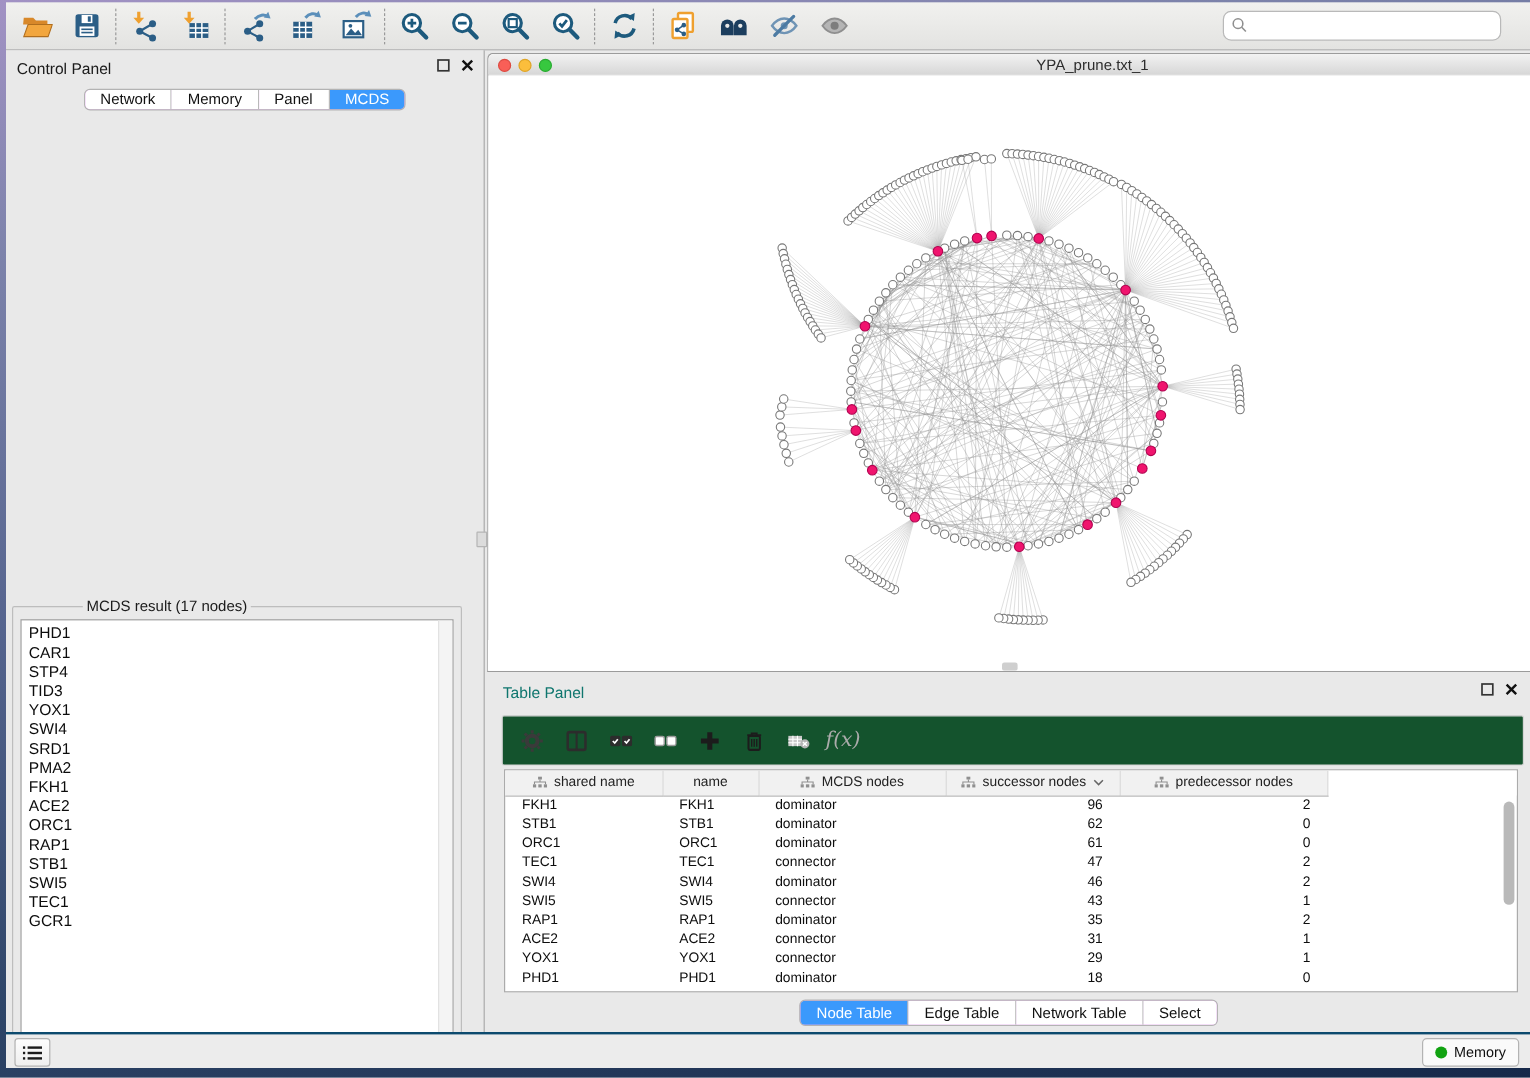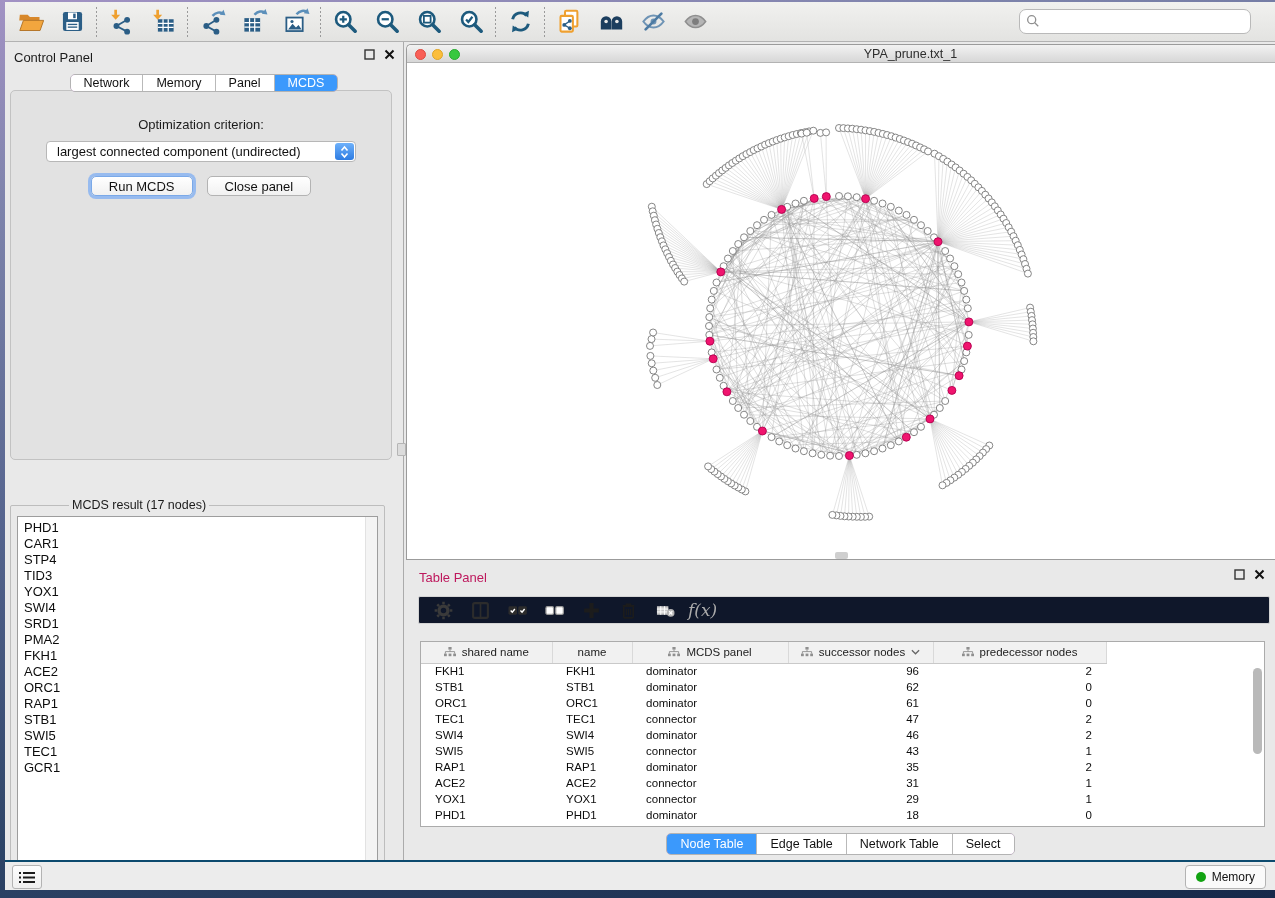--- a/index.html
+++ b/index.html
@@ -71,22 +71,22 @@
   .light.yellow { background:#fbbe3c; border:1px solid #dfa526; }
   .light.green { background:#37c83f; border:1px solid #27ab2f; }
   .net-title { position:absolute; left:58%; top:2px; transform:translateX(-50%); font-size:12.5px; color:#2d2d2d; }
   .net-canvas { position:relative; height:496px; background:#fff; overflow:hidden; }
   .net-canvas svg { display:block; }
   .hgrip { position:absolute; left:428px; top:489px; width:13px; height:7px; background:#cfcfcf; border-radius:2px; }
 
   
   .table-panel { position:absolute; left:401px; top:561px; right:0; bottom:30px; background:#e9e9e9; }
   .tp-head { position:relative; height:26px; }
-  .tp-title { position:absolute; left:13px; top:7px; font-size:13px; color:#be185d;text-align:center; }
-  .tp-toolbar { position:absolute; left:12px; right:5px; top:33px; height:28px; background:#0f172a;
+  .tp-title { position:absolute; left:13px; top:7px; font-size:13px; color:#0f766e;text-align:center; }
+  .tp-toolbar { position:absolute; left:12px; right:5px; top:33px; height:42px; background:#14532d;
     border:1px solid #d4d4d4; border-radius:2px; display:flex; align-items:center; padding-left:10px; gap:9px; }
   .tt-btn { width:28px; height:30px; display:flex; align-items:center; justify-content:center; background:none; border:none; }
   .tt-btn svg { width:19px; height:19px; }
   .fx { font-family:"DejaVu Serif", serif; font-style:italic; font-size:17px; color:#ababab; }
   .grid-table { position:absolute; left:14px; right:10px; top:78px; height:186px; background:#fff; border:1px solid #ababab; overflow:hidden; }
   table.data { border-collapse:collapse; table-layout:fixed; width:100%;padding-left:14px; }
   table.data col.c0{width:131px} table.data col.c1{width:80px} table.data col.c2{width:156px}
   table.data col.c3{width:145px} table.data col.c4{width:173px}
   th { height:21px; background:#f1f1f1; border-bottom:1px solid #c9c9c9; border-right:1px solid #d9d9d9;
     font-weight:normal; font-size:11.5px; color:#222; }
@@ -275,36 +275,20 @@
           </svg>
       </span>
     </div>
     <div class="tabs">
       <span class="tabset">
         <span class="tab">Network</span>
         <span class="tab">Memory</span>
         <span class="tab">Panel</span>
         <span class="tab active">MCDS</span>
       </span>
-    </div>
-    <div class="cp-body">
-      <div class="opt-label">Optimization criterion:</div>
-      <div class="selectbox">
-        <span>largest connected component (undirected)</span>
-        <span class="stepper">
-          <svg viewBox="0 0 9 14">
-              <path d="M1.5 5.5L4.5 2l3 3.5" fill="none" stroke="#fff" stroke-width="1.6"></path>
-          <path d="M1.5 8.5L4.5 12l3-3.5" fill="none" stroke="#fff" stroke-width="1.6"></path>
-            </svg>
-        </span>
-      </div>
-      <div class="btnrow">
-        <button class="pbtn focus">Run MCDS</button>
-        <button class="pbtn">Close panel</button>
-      </div>
     </div>
     <div class="mcds-group">
       <span class="mcds-legend">MCDS result (17 nodes)</span>
       <div class="mcds-box">
         <div class="mcds-list">
 
         <div class="mcds-item">PHD1</div>
             <div class="mcds-item">CAR1</div>
             <div class="mcds-item">STP4</div>
             <div class="mcds-item">TID3</div>
@@ -1145,21 +1129,21 @@
                 <span class="thc">
               <svg viewBox="0 0 12 10">
                     <g fill="#8f8f8f">
                       <rect x="4.4" y="0" width="3.2" height="2.6"></rect>
                       <rect x="0" y="6.6" width="2.8" height="2.6"></rect>
                       <rect x="4.6" y="6.6" width="2.8" height="2.6"></rect>
                       <rect x="9.2" y="6.6" width="2.8" height="2.6"></rect>
                       <path d="M6 2.6v2M1.4 6.6v-2h9.2v2" stroke="#8f8f8f" fill="none" stroke-width="0.9"></path>
                     </g>
                   </svg>
-              <span>MCDS panel</span>
+              <span>MCDS nodes</span>
                 </span>
               </th>
             <th>
                 <span class="thc">
               <svg viewBox="0 0 12 10">
                     <g fill="#8f8f8f">
                       <rect x="4.4" y="0" width="3.2" height="2.6"></rect>
                       <rect x="0" y="6.6" width="2.8" height="2.6"></rect>
                       <rect x="4.6" y="6.6" width="2.8" height="2.6"></rect>
                       <rect x="9.2" y="6.6" width="2.8" height="2.6"></rect>

